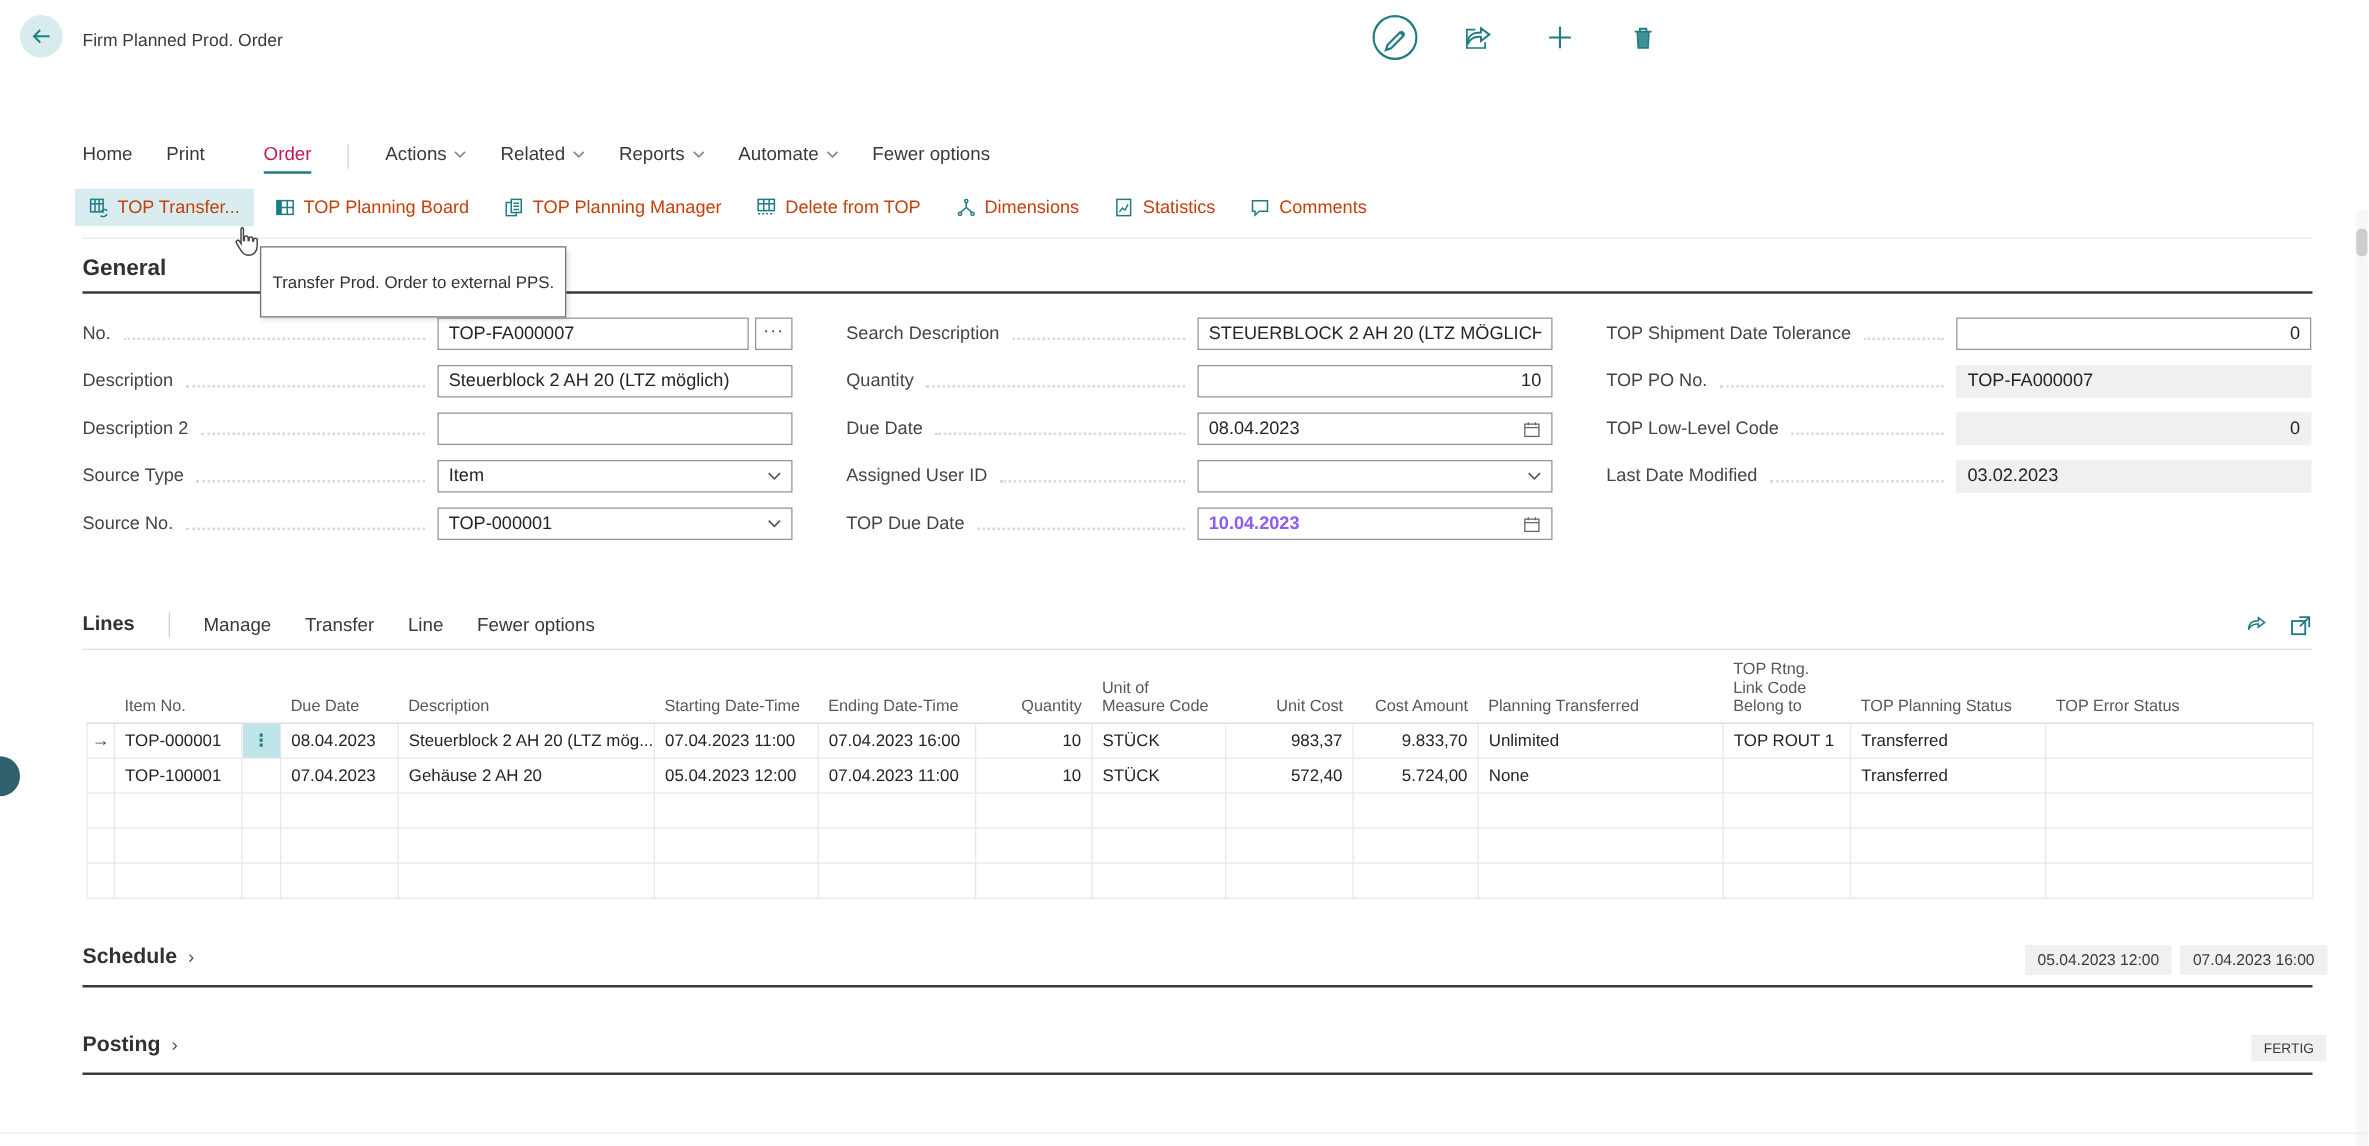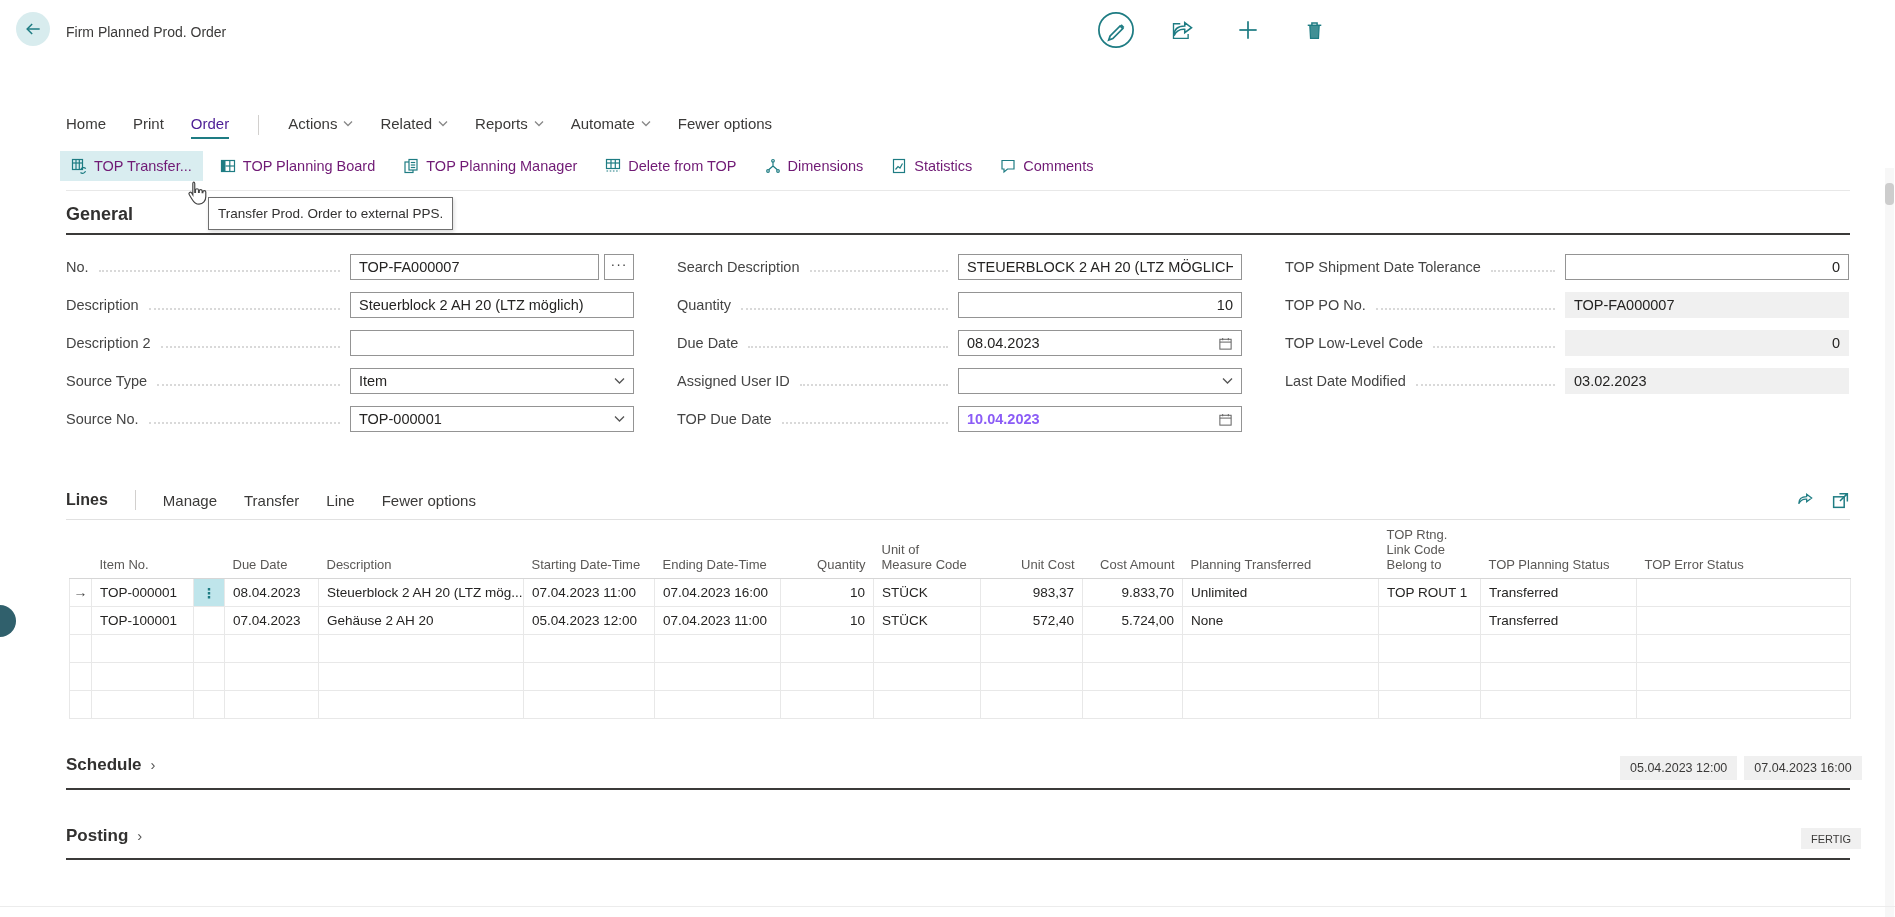--- a/index.html
+++ b/index.html
@@ -12,35 +12,35 @@
             background:#d8ecee;border:none;display:flex;align-items:center;justify-content:center;cursor:pointer;}
   .breadcrumb{position:absolute;left:66px;top:24px;font-size:14px;color:#3b3a39;cursor:pointer;}
   .top-actions{position:absolute;left:1096px;top:10px;display:flex;align-items:center;gap:26px;}
   .top-actions .ticon{width:40px;height:40px;display:flex;align-items:center;justify-content:center;
             background:none;border:none;cursor:pointer;padding:0;}
   .page-title{position:absolute;left:66px;top:50px;margin:0;font-size:29px;font-weight:300;color:#323130;white-space:nowrap;}
 
   
   .menubar{position:absolute;left:66px;top:115px;display:flex;align-items:center;gap:27px;font-size:15px;color:#3b3a39;}
   .menubar .mitem{display:flex;align-items:center;gap:6px;cursor:pointer;padding-bottom:5px;border-bottom:2px solid transparent;}
-  .menubar .mitem.active{color:#4c1d95;border-bottom-color:#1e7c83;}
+  .menubar .mitem.active{color:#be185d;border-bottom-color:#1e7c83;margin-left:20px;}
   .menubar .msep{width:1px;height:20px;background:#d2d0ce;margin:0 2px 4px 2px;}
   .chev{display:inline-block;}
 
   
   .ribbon{position:absolute;left:60px;top:151px;display:flex;align-items:center;gap:6px;}
-  .rbtn{display:flex;align-items:center;gap:7px;padding:7px 11px;font-size:14.5px;color:#701a75;
+  .rbtn{display:flex;align-items:center;gap:7px;padding:7px 11px;font-size:14.5px;color:#c2410c;
         background:none;border:none;cursor:pointer;white-space:nowrap;font-family:inherit;}
   .rbtn.hl{background:#d9edf0;}
   .ribbon-sep{position:absolute;left:66px;right:45px;top:190px;height:1px;background:#e8e8e8;}
 
   
   .cursor-hand{position:absolute;left:184px;top:179px;width:26px;height:30px;z-index:30;}
   .tooltip{position:absolute;left:208px;top:197px;z-index:29;background:#fff;border:1px solid #707070;
-           padding:8px 9px;font-size:13.5px;color:#323130;box-shadow:1px 2px 4px rgba(0,0,0,.15);white-space:nowrap;}
+           padding:20px 9px;font-size:13.5px;color:#323130;box-shadow:1px 2px 4px rgba(0,0,0,.15);white-space:nowrap;}
 
   
   .sec-head{position:absolute;left:66px;margin:0;font-weight:bold;color:#323130;cursor:pointer;}
   .rule{position:absolute;left:66px;width:1784px;background:#3b3a39;}
   .rule.light{background:#e1e1e1;}
 
   
   .gen-grid{position:absolute;left:66px;top:254px;display:flex;gap:43px;}
   .gcol{display:flex;flex-direction:column;}
   .gcol.c1{width:568px}.gcol.c2{width:565px}.gcol.c3{width:564px}

